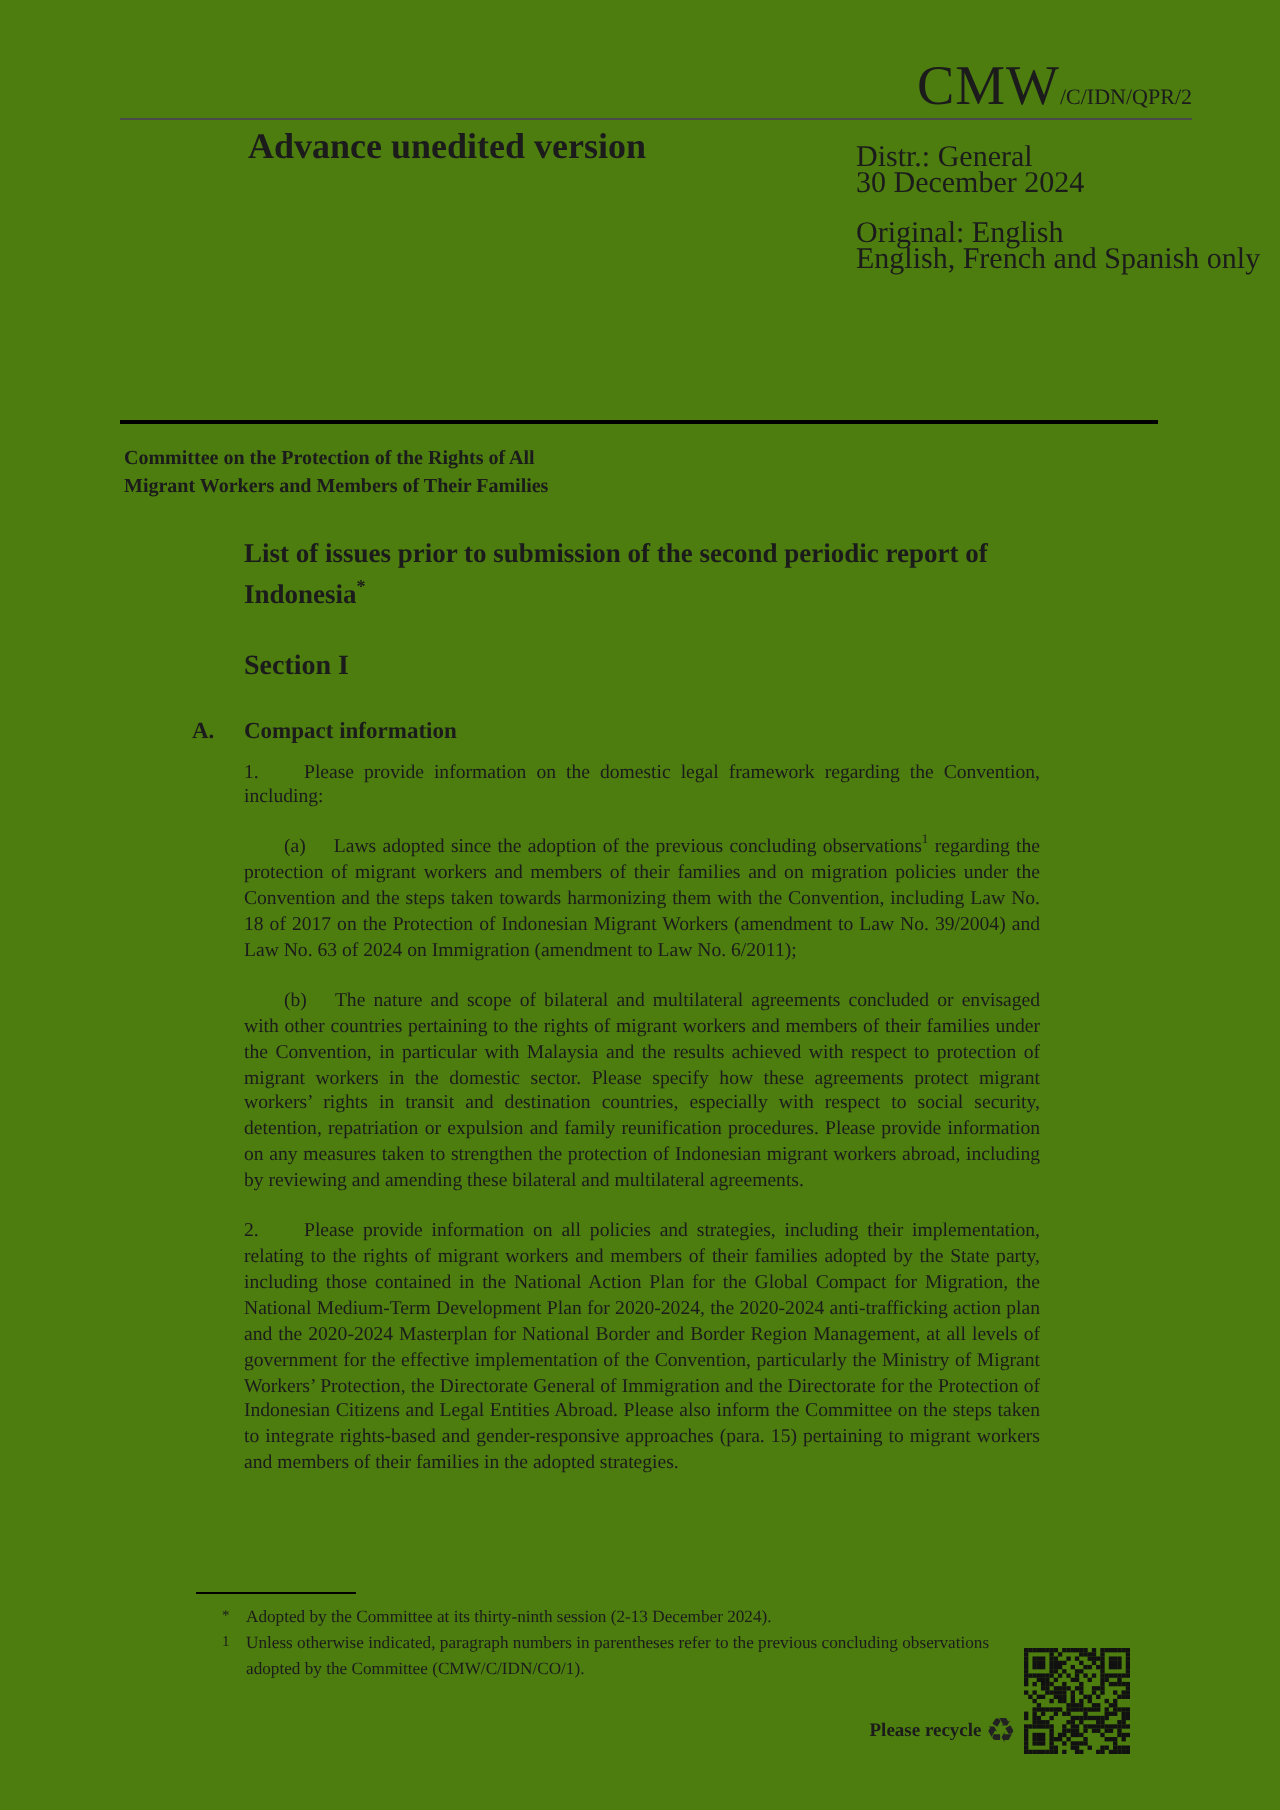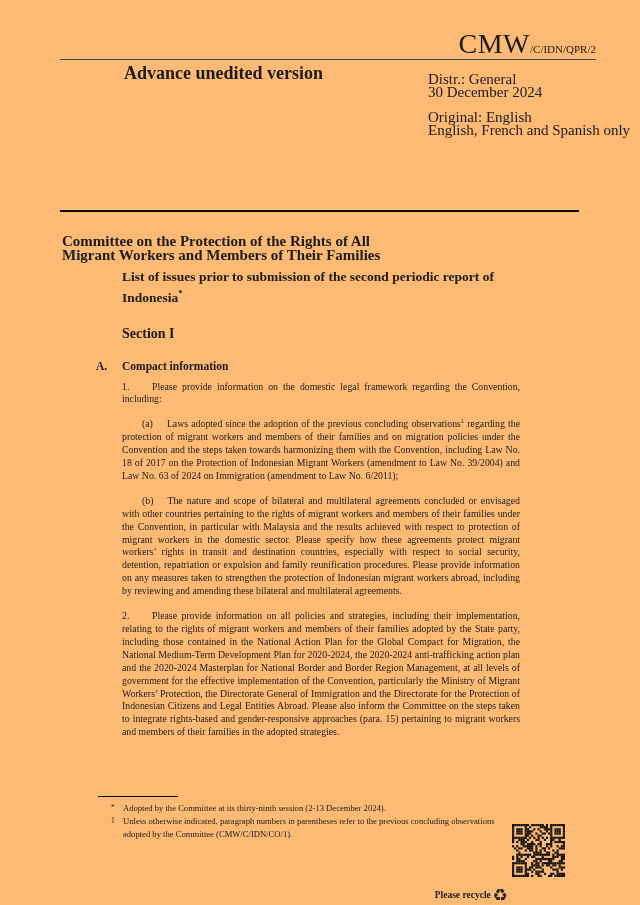--- a/index.html
+++ b/index.html
@@ -1,19 +1,19 @@
 <!DOCTYPE html>
 <html><head>
 <meta charset="utf-8">
 <style>
   html,body { margin:0; padding:0; background:#ffffff; }
   .page {
     position:relative;
     width:640px; height:905px;
-    background:#fdba74;
+    background:#4d7c0f;
     font-family:"Liberation Serif", serif;
     color:#1b1b1b;
     overflow:hidden;
   }
 
   
   .doc-symbol {
     position:absolute; top:28px; right:44px;
     white-space:nowrap;
   }
@@ -35,22 +35,22 @@
     font-size:15px; line-height:13px;
   }
   .distr-gap { height:12px; }
 
   .thick-rule {
     position:absolute; top:210px; left:60px; width:519px;
     border-top:2.6px solid #000;
   }
 
   .committee {
-    position:absolute; top:234px; left:62px;
-    font-size:15px; font-weight:bold; line-height:14px;
+    position:absolute; top:223px; left:62px;
+    font-size:10px; font-weight:bold; line-height:14px;
     width:320px;
   }
 
   
   .main {
     position:absolute; top:262px; left:122px; width:398px;
   }
   .doc-title {
     margin:6px 0 0 0;
     font-size:13.5px; font-weight:bold; line-height:17px;
@@ -91,21 +91,21 @@
   }
   .fn {
     position:relative; padding-left:25px; text-align:left;
   }
   .fn .fn-marker {
     position:absolute; left:13px; top:-1px; font-size:7.5px;
   }
 
   
   .recycle {
-    position:absolute; top:885px; left:398px; width:110px;
+    position:absolute; top:856px; left:398px; width:110px;
     display:flex; align-items:center; justify-content:flex-end;
   }
   .recycle-label { font-size:9.5px; font-weight:bold; white-space:nowrap; }
   .recycle-glyph {
     font-family:"DejaVu Sans", sans-serif;
     font-size:17px; margin-left:2px; color:#222;
   }
   .qr {
     position:absolute; top:824px; left:512px; width:53px; height:53px;
   }

